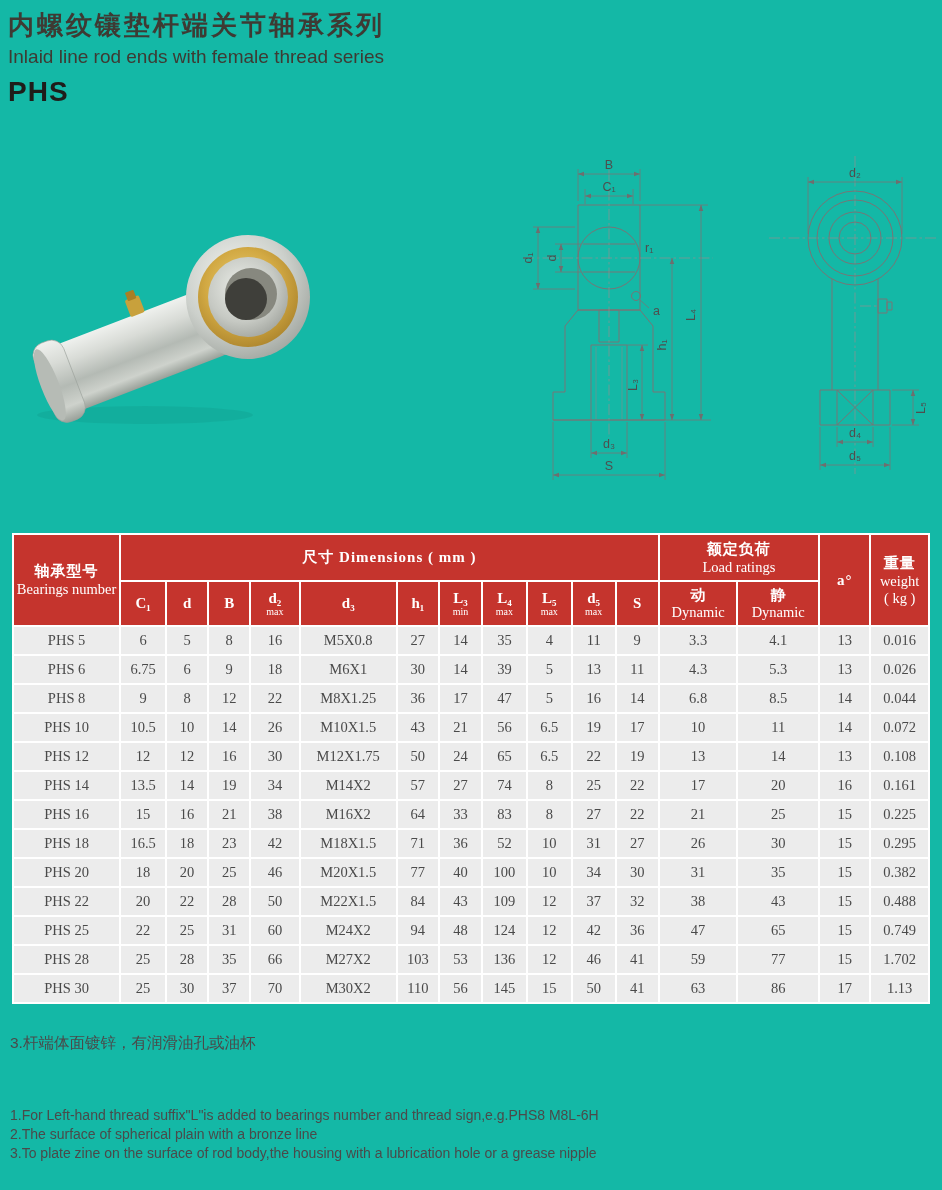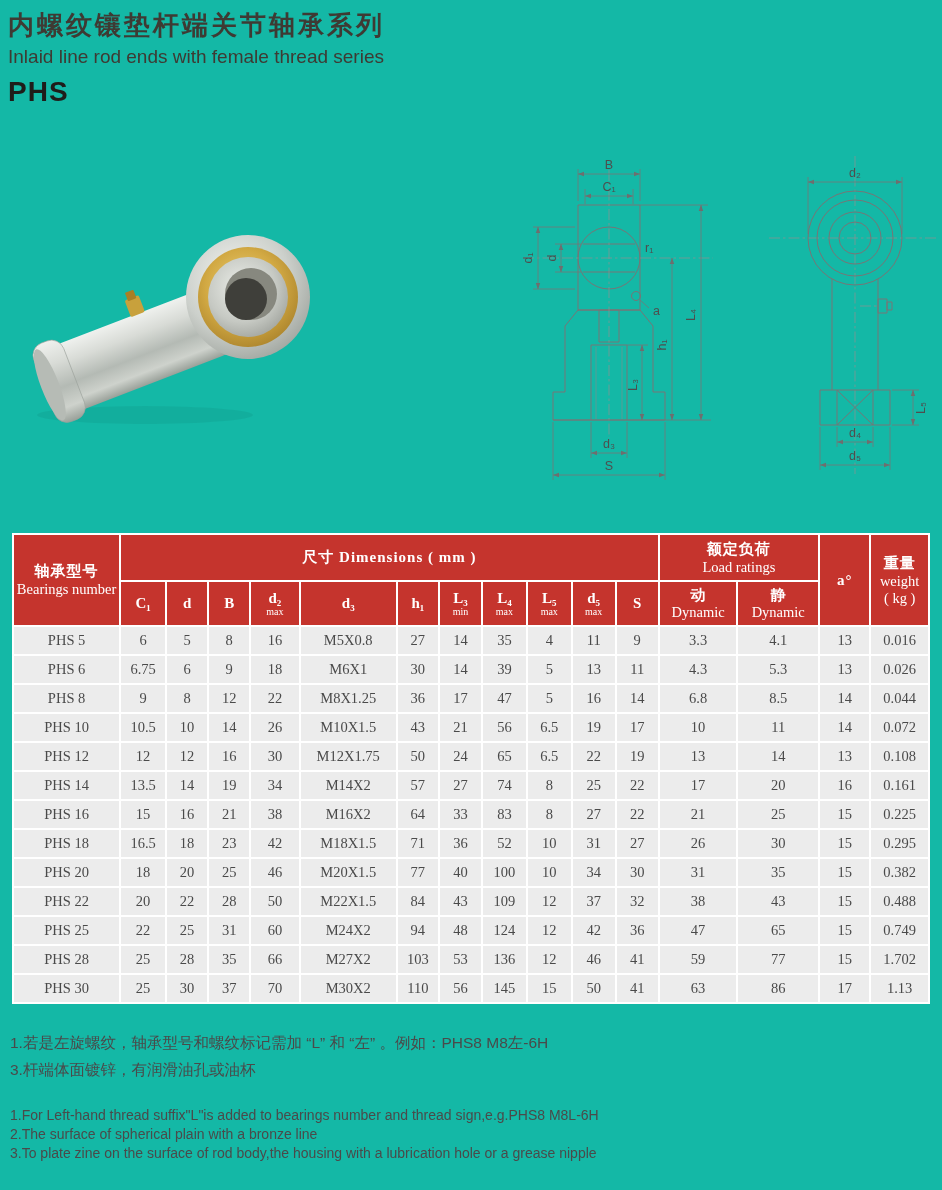--- a/index.html
+++ b/index.html
@@ -540,21 +540,20 @@
           <td>41</td>
           <td>63</td>
           <td>86</td>
           <td>17</td>
           <td>1.13</td>
         </tr>
       </tbody>
   </table>
 
   <div id="notes-zh" class="notes">
-      <div>1.若是左旋螺纹，轴承型号和螺纹标记需加 “L” 和 “左” 。例如：PHS8 M8左-6H</div>
       <div>3.杆端体面镀锌，有润滑油孔或油杯</div>
     </div>
   <div id="notes-en" class="notes">
       <div>1.For Left-hand thread suffix"L"is added to bearings number and thread sign,e.g.PHS8  M8L-6H</div>
       <div>2.The surface of spherical plain with a bronze line</div>
       <div>3.To plate zine on the surface of rod body,the housing with a lubrication hole or a grease nipple</div>
     </div>
 
 </div>
 

